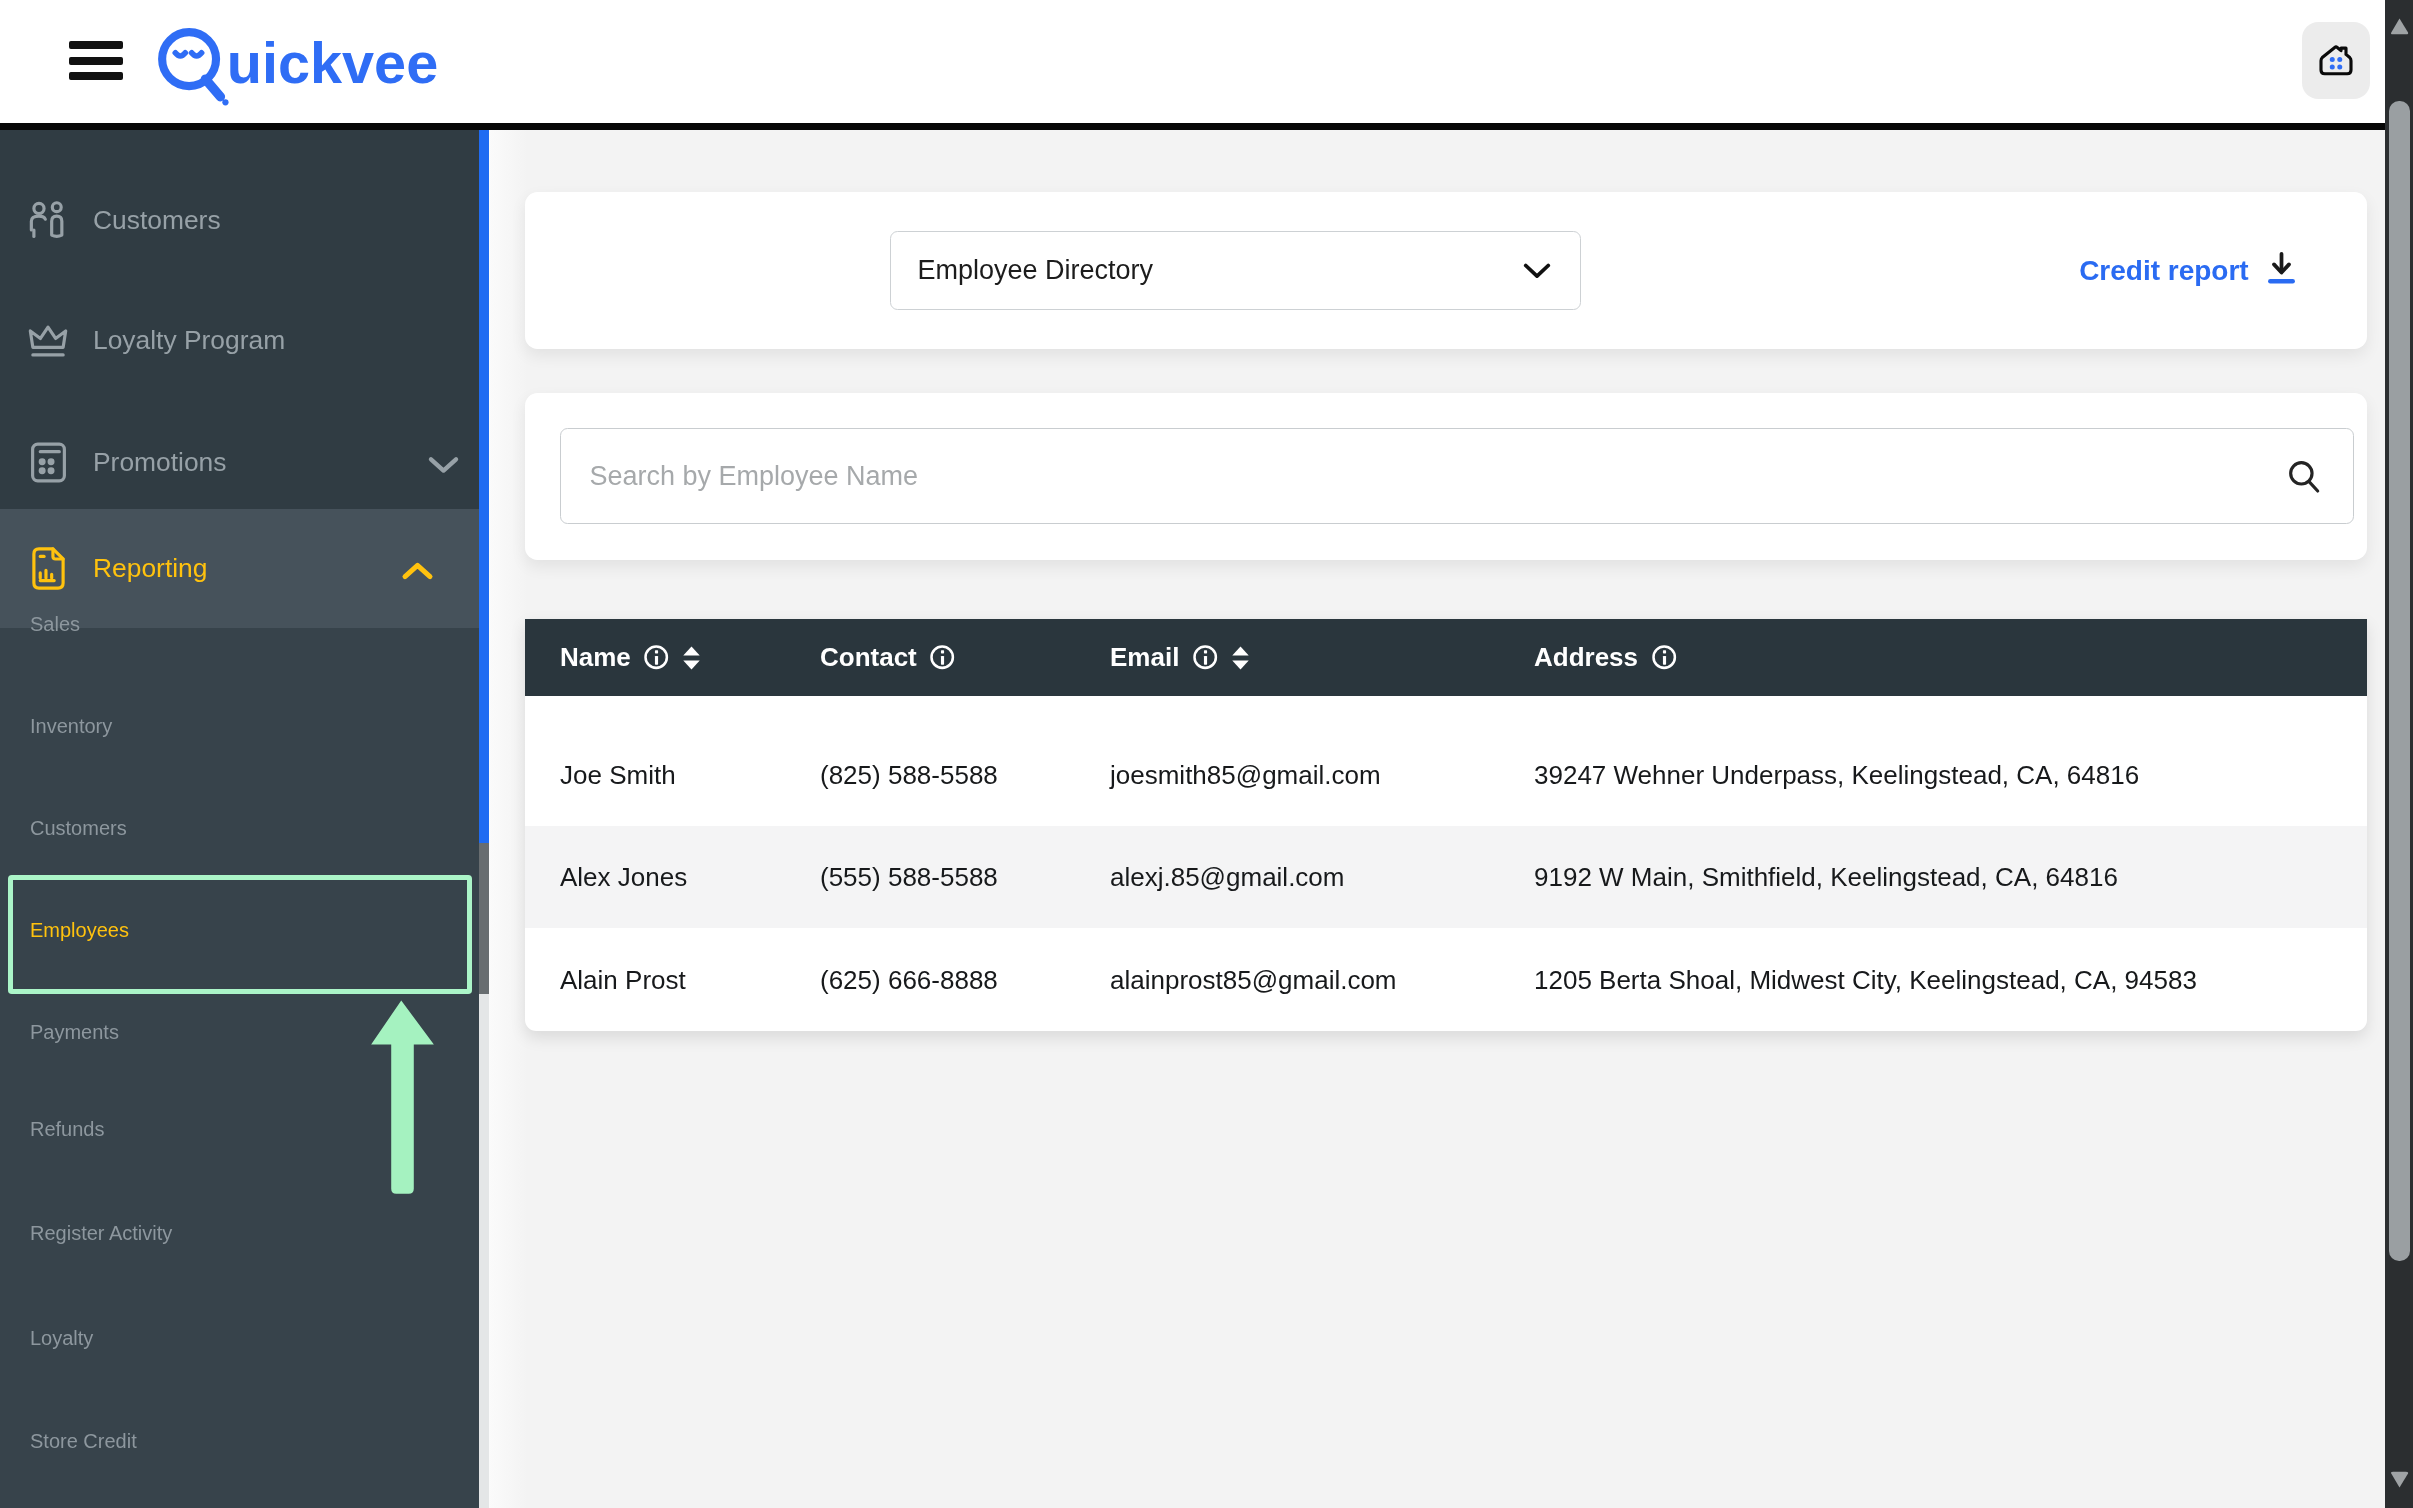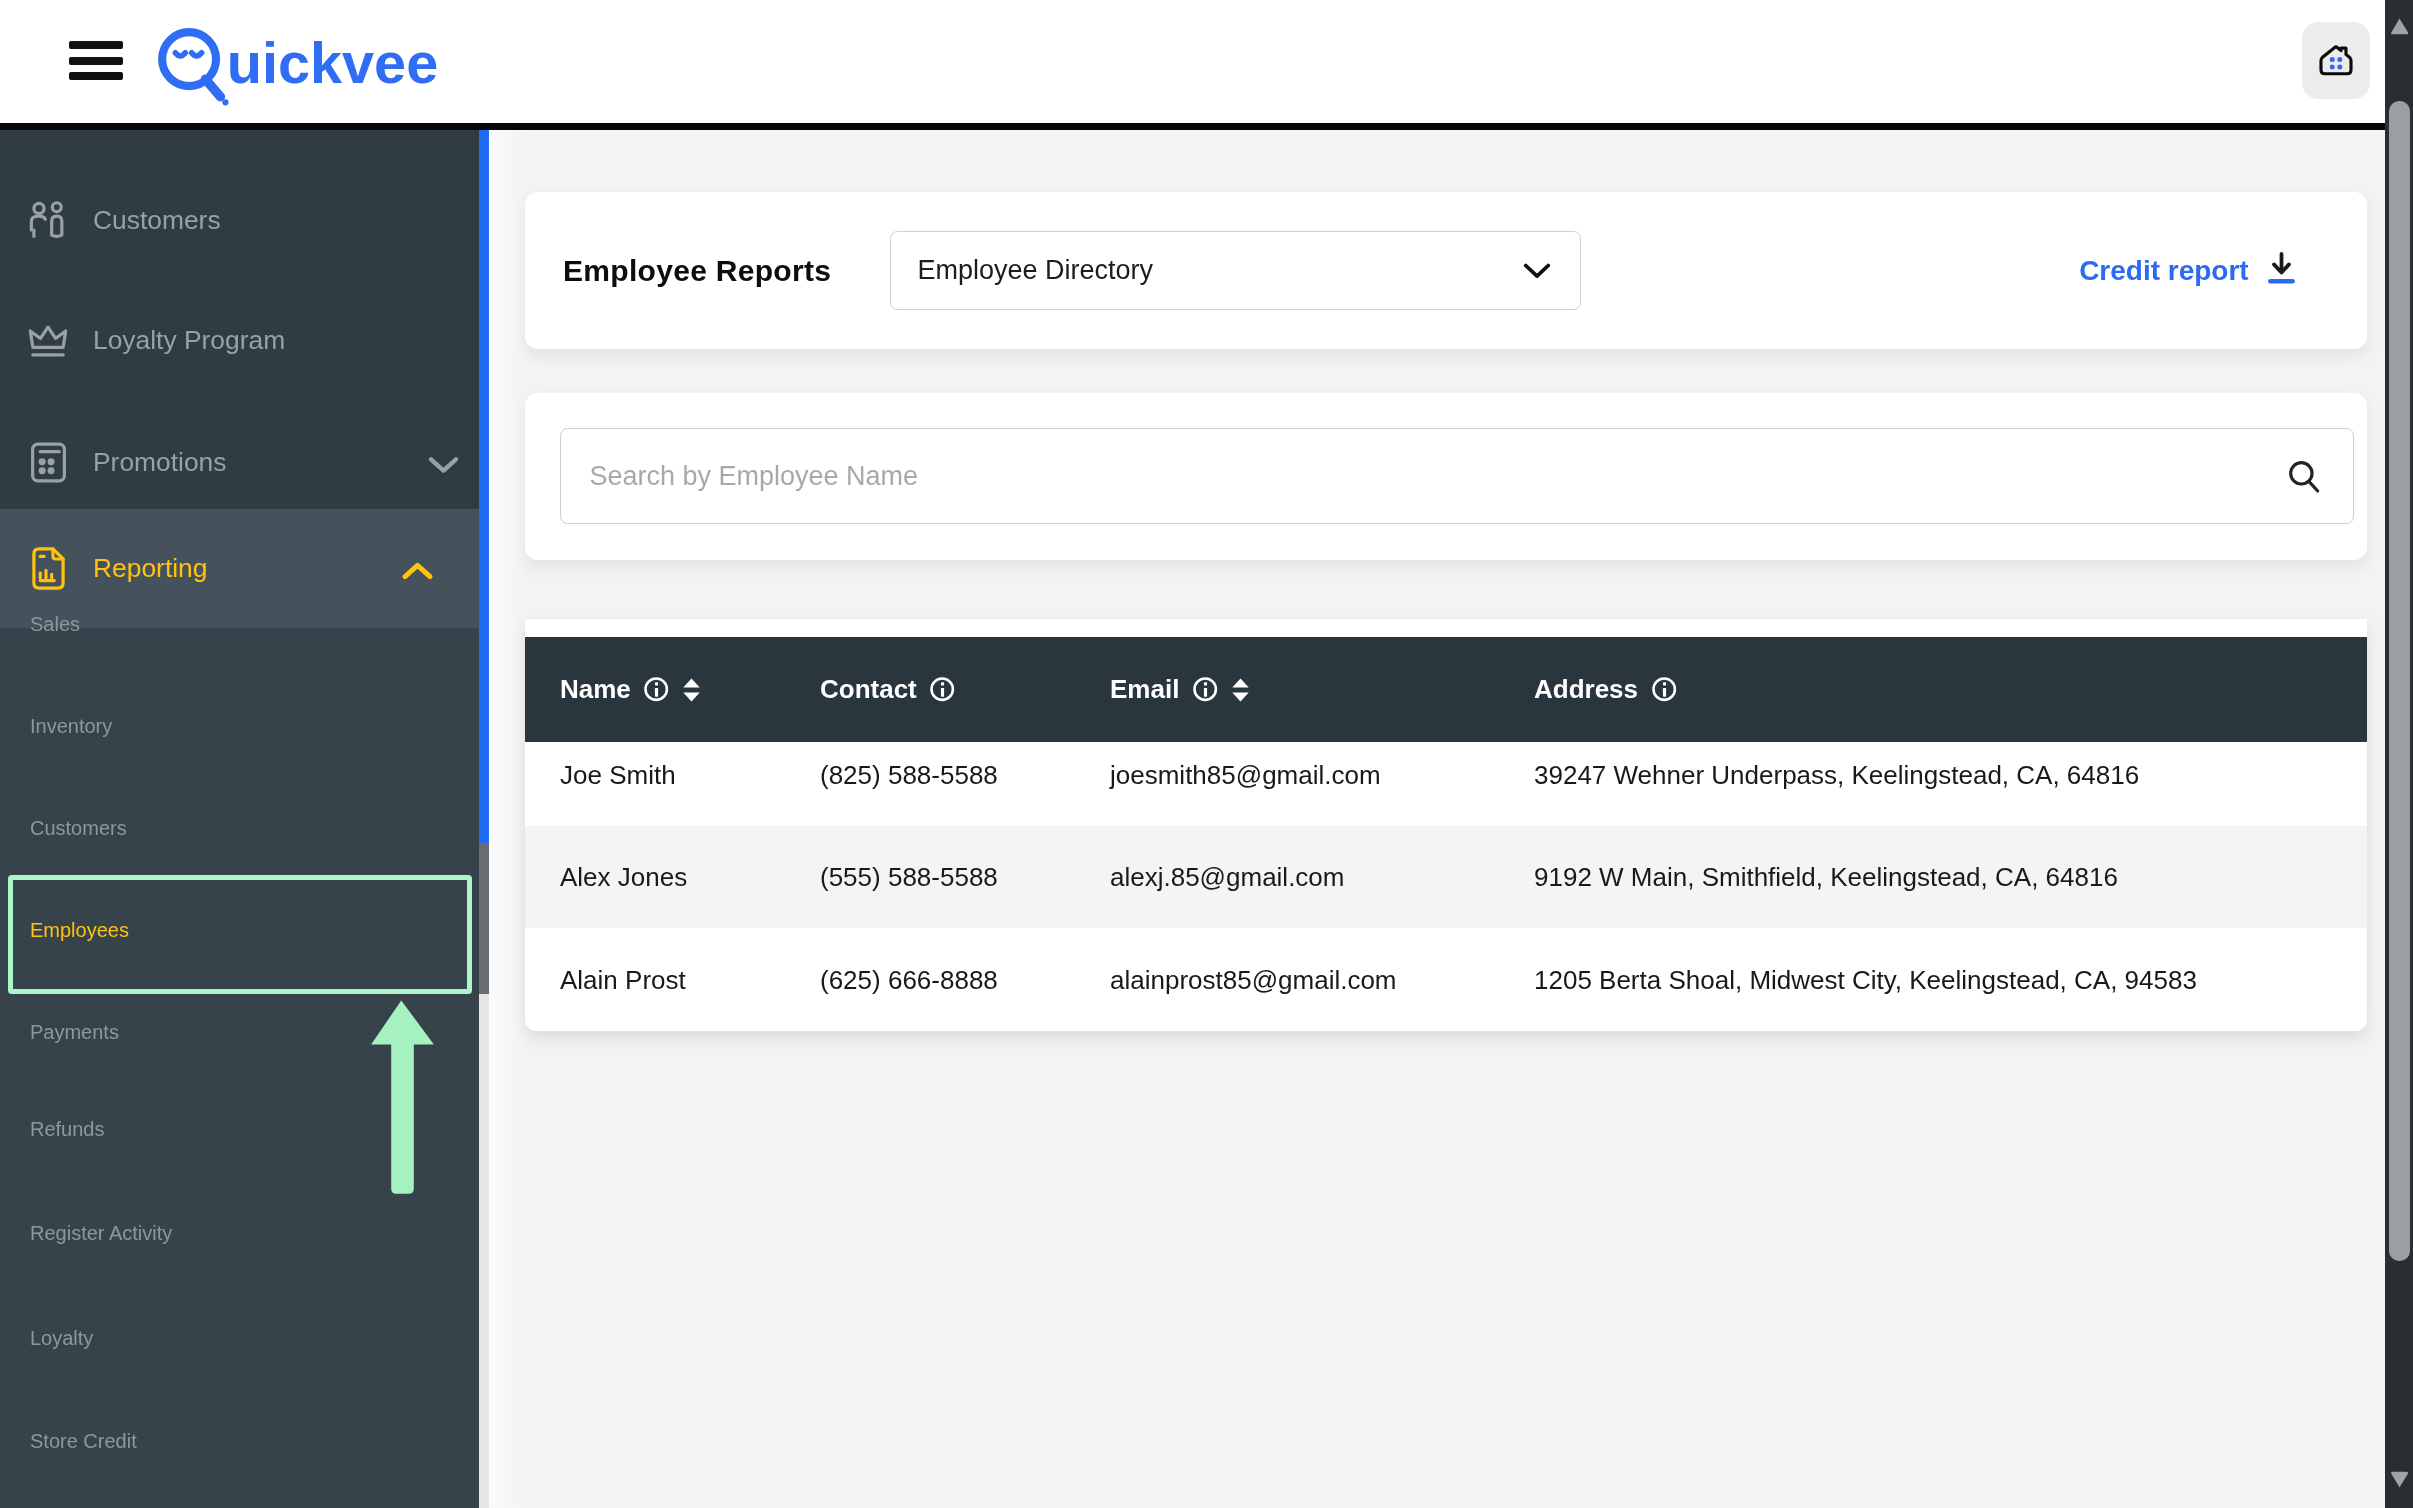--- a/index.html
+++ b/index.html
@@ -51,21 +51,21 @@
 
   
   .card-search{left:36px;top:263px;width:1842px;height:167px;}
   .search-wrap{position:absolute;left:35px;top:35px;width:1794px;height:96px;border:1.9px solid #c9cdd0;border-radius:7.5px;box-sizing:border-box;background:#fff;}
   .search-wrap input{position:absolute;left:26.4px;top:0;width:1684px;height:92px;border:none;outline:none;font-size:27px;color:#222;background:transparent;font-family:"Liberation Sans",sans-serif;}
   .search-wrap input::placeholder{color:#a6a9ab;}
   .search-ic{position:absolute;right:29px;top:28px;width:39px;height:39px;cursor:pointer;}
 
   
   .table-card{position:absolute;left:36px;top:489px;width:1842px;height:412px;border-radius:0 0 11.3px 11.3px;box-shadow:0 6.3px 16.3px rgba(0,0,0,0.10);background:#fff;}
-  .thead{position:absolute;left:0;top:18px;width:1842px;height:105px;background:#2a363d;display:flex;align-items:center;}
+  .thead{position:absolute;left:0;top:0;width:1842px;height:77px;background:#2a363d;display:flex;align-items:center;}
   .th{position:absolute;display:flex;align-items:center;gap:12.6px;color:#ffffff;font-size:26px;font-weight:bold;}
   .th .info, .th .sort{display:inline-flex;cursor:pointer;}
   .trow{position:absolute;left:0;width:1842px;height:102px;}
   .trow.alt{background:#f4f4f5;}
   .td{position:absolute;top:0;height:102px;display:flex;align-items:center;font-size:26px;color:#17191b;white-space:nowrap;}
   .c0{left:35px;} .c1{left:295px;} .c2{left:585px;} .c3{left:1009px;}
 
   
   .vscroll{position:absolute;right:0;top:0;width:28px;height:1508px;background:#2b2e30;z-index:40;}
   .vscroll .arrow{position:absolute;left:3.8px;width:21px;height:19px;cursor:pointer;}
@@ -208,21 +208,20 @@
   <div class="annot-box"></div>
   <div class="annot-arrow">
     <svg width="101" height="207" viewBox="0 0 160 330">
       <path d="M78 12 L130 82 L98 82 L98 312 Q98 320 90 320 L70 320 Q62 320 62 312 L62 82 L30 82 Z" fill="#a5f2c0" stroke="none" stroke-linejoin="round"></path>
     </svg>
   </div>
 
   <div class="main">
 
     <div class="card card-report">
-      <div class="report-title">Employee Reports</div>
       <div class="report-select">
         <span class="val">Employee Directory</span>
         <span class="chev">
           <svg width="30" height="19" viewBox="0 0 48 30" fill="none" stroke="#111" stroke-width="6" stroke-linecap="round" stroke-linejoin="round">
             <path d="M6 7 L24 24 L42 7"></path>
           </svg>
         </span>
       </div>
       <div class="export-link">
         <span>Credit report</span>

